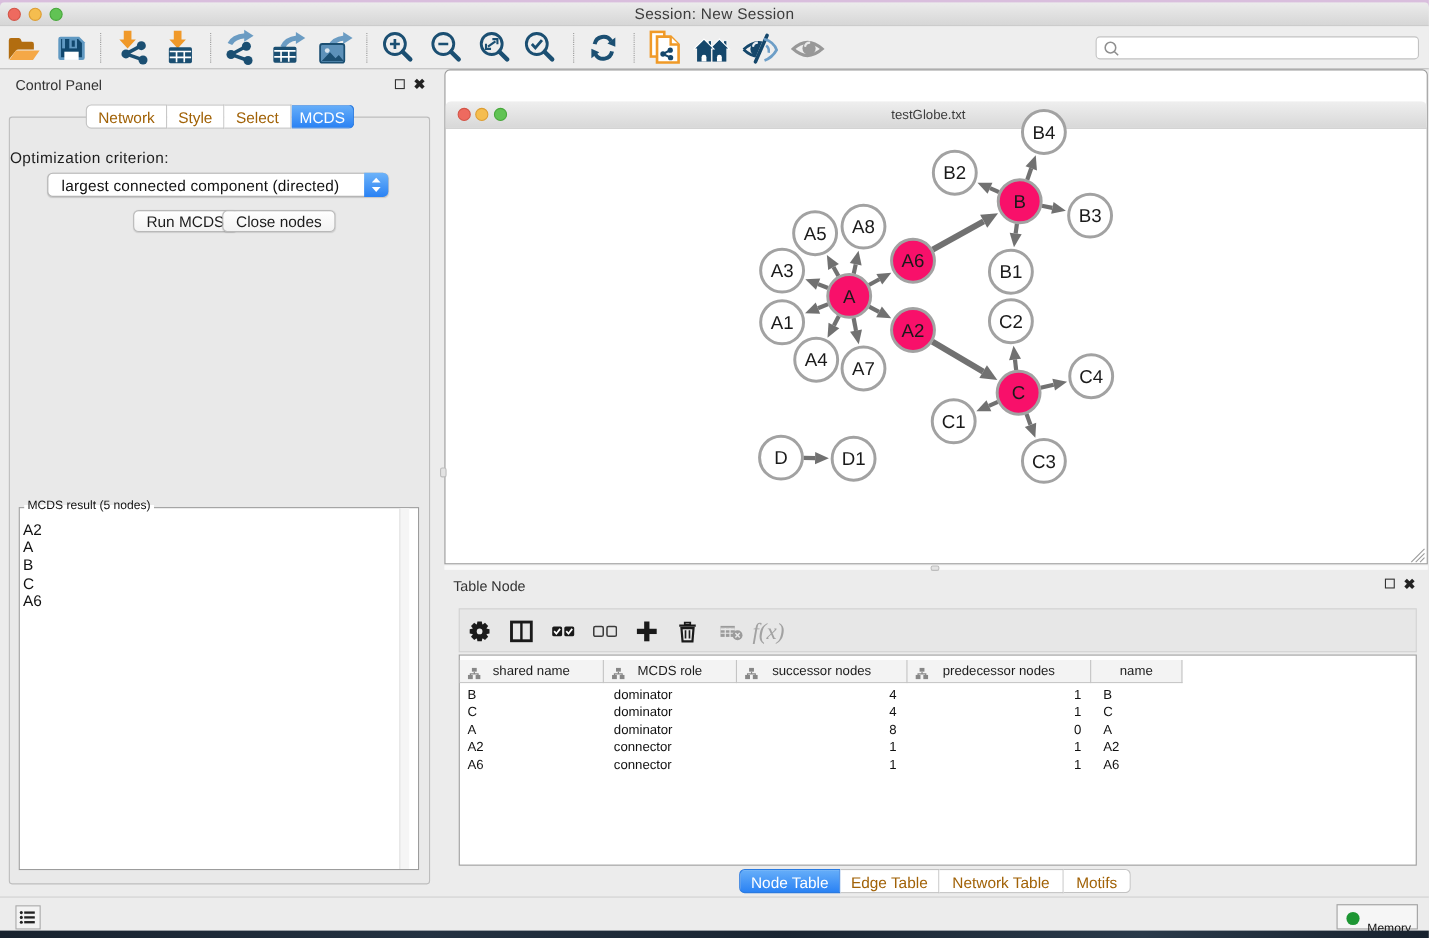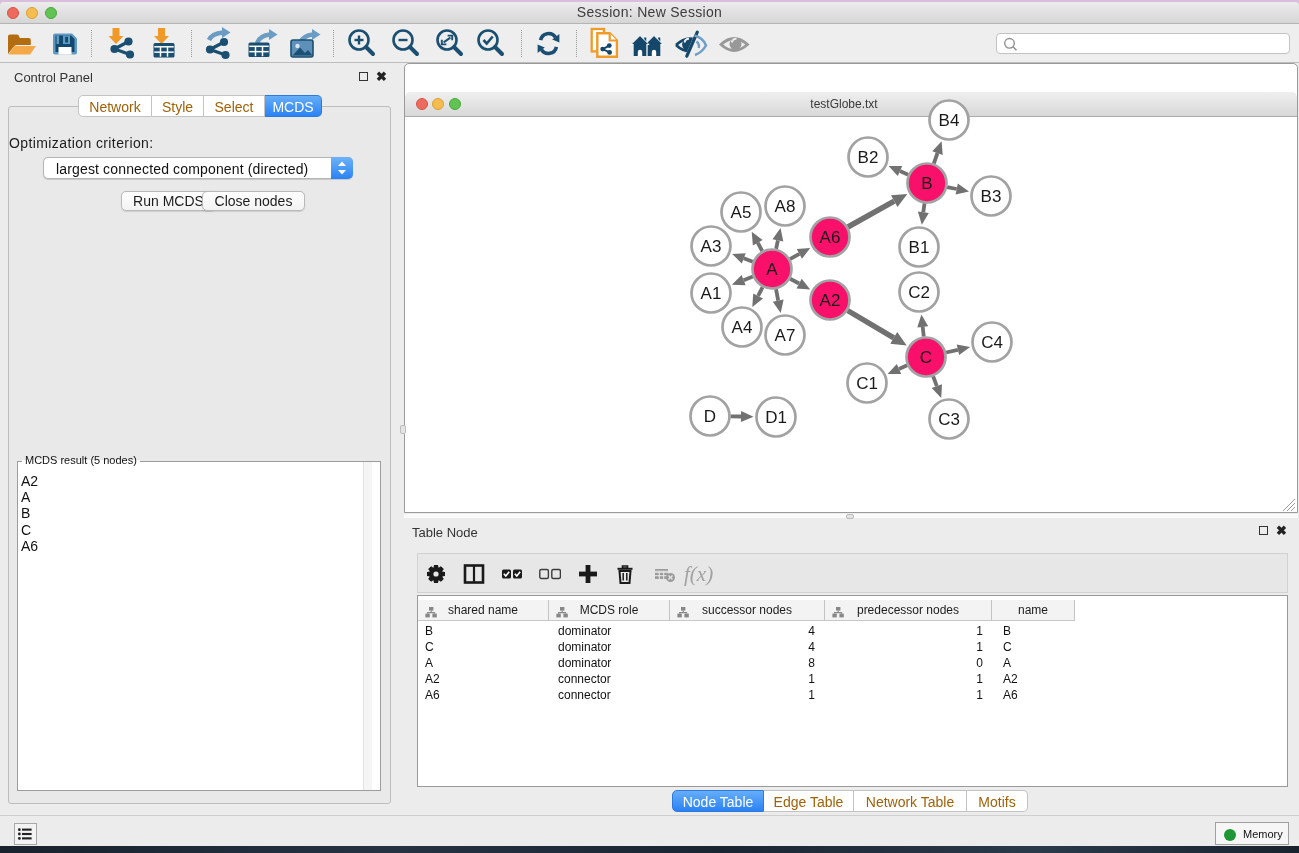--- a/index.html
+++ b/index.html
@@ -83,21 +83,21 @@
 
 
 #btmTabs { left:672px; top:790px; }
 #statusline { left:0; top:815px; width:1299px; height:1px; background:#cfcfcf; }
 #listBtn { left:14px; top:823px; width:23px; height:22px; background:#f3f3f3;
   border:1px solid #a8a8a8; }
 #memBtn { left:1215px; top:822px; width:74px; height:23px; background:#f6f6f6;
   border:1px solid #9f9f9f; font-size:11px; color:#111; }
 #memBtn .dot { position:absolute; left:8px; top:5.5px; width:12px; height:12px;
   border-radius:50%; background:#1d9633; }
-#memBtn .mt { position:absolute; left:27px; top:5px; }
+#memBtn .mt { position:absolute; left:27px; top:15px; }
 #deskBottom { left:0; top:846px; width:1299px; height:7px;
   background:linear-gradient(90deg,#18222e,#243242 30%,#1a2532 55%,#2a3a4a 80%,#18222e); }
 </style>
 </head>
 <body>
 <div class="abs" id="deskTop"></div>
 <div class="abs" id="tbfill"></div>
 <div class="abs" id="titlebar">
   <div class="ttl">Session: New Session</div>
   <div class="tl tl1"></div>

